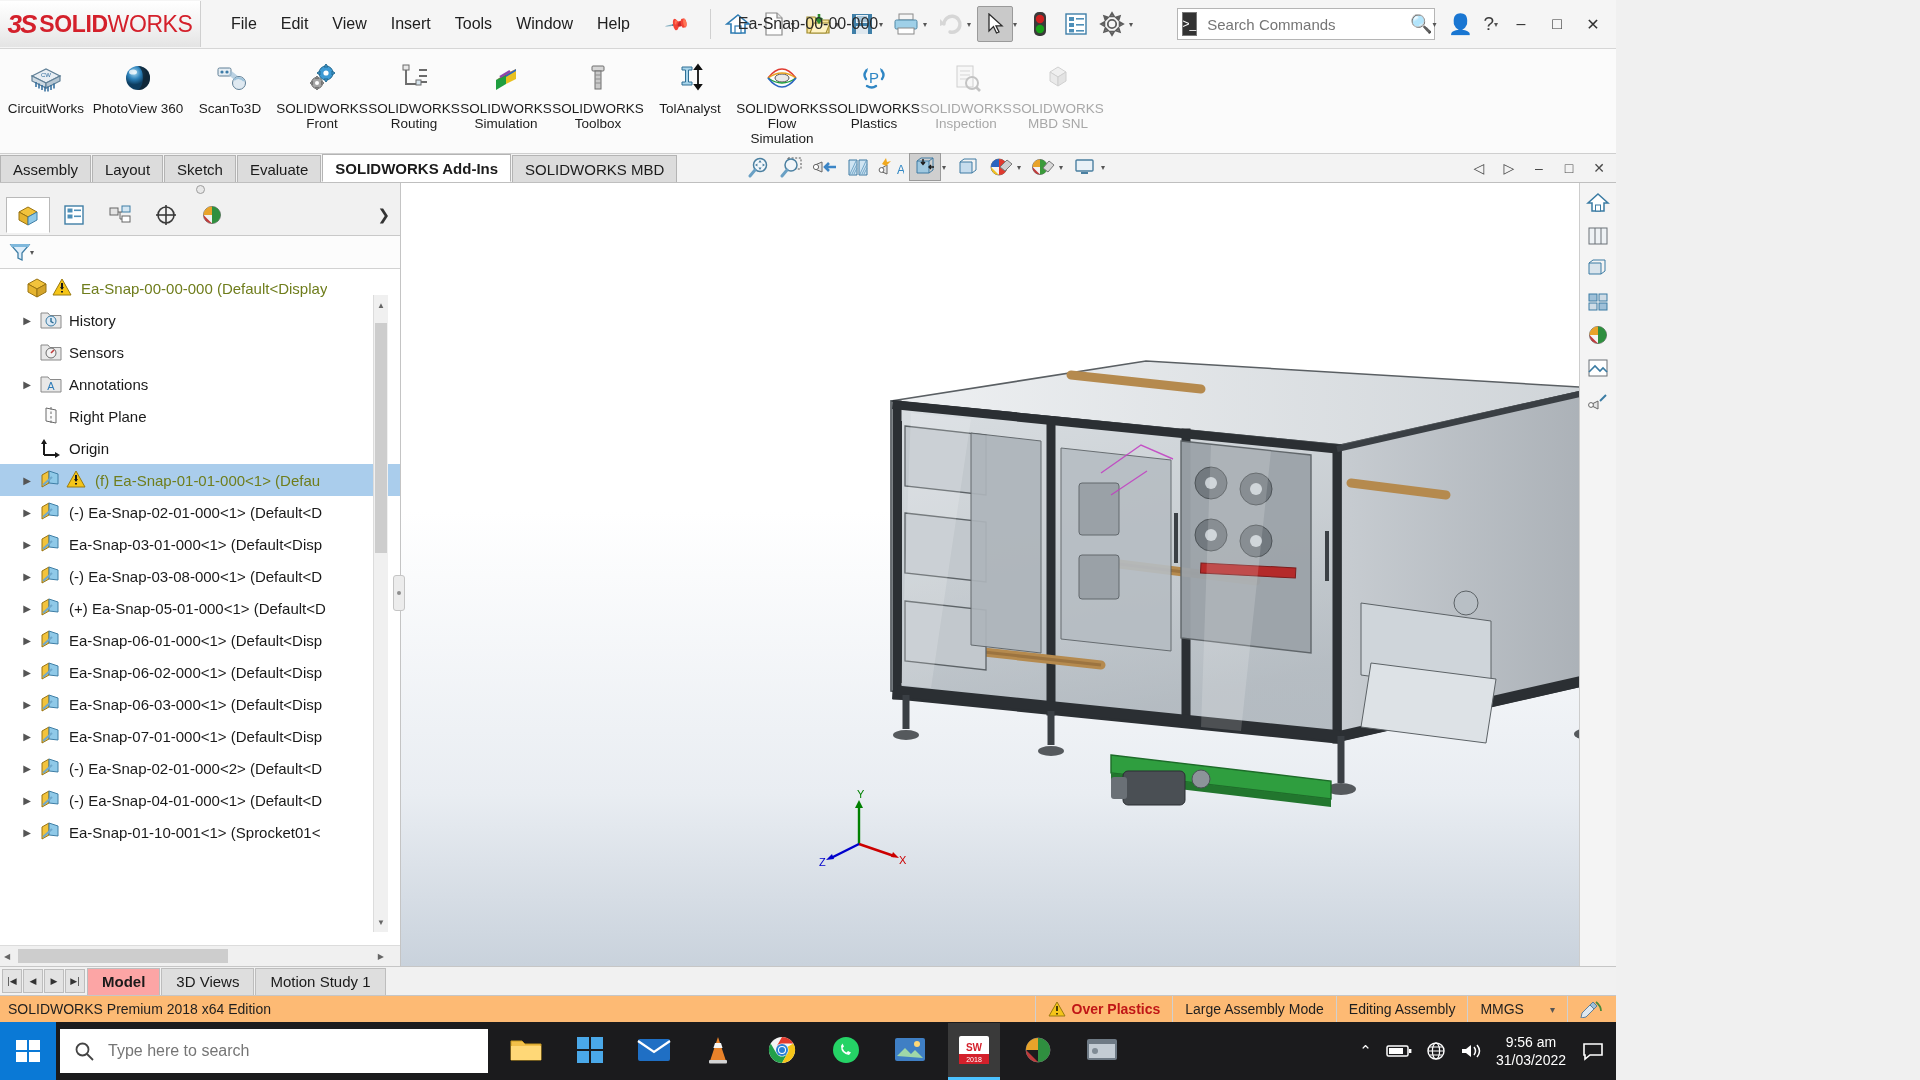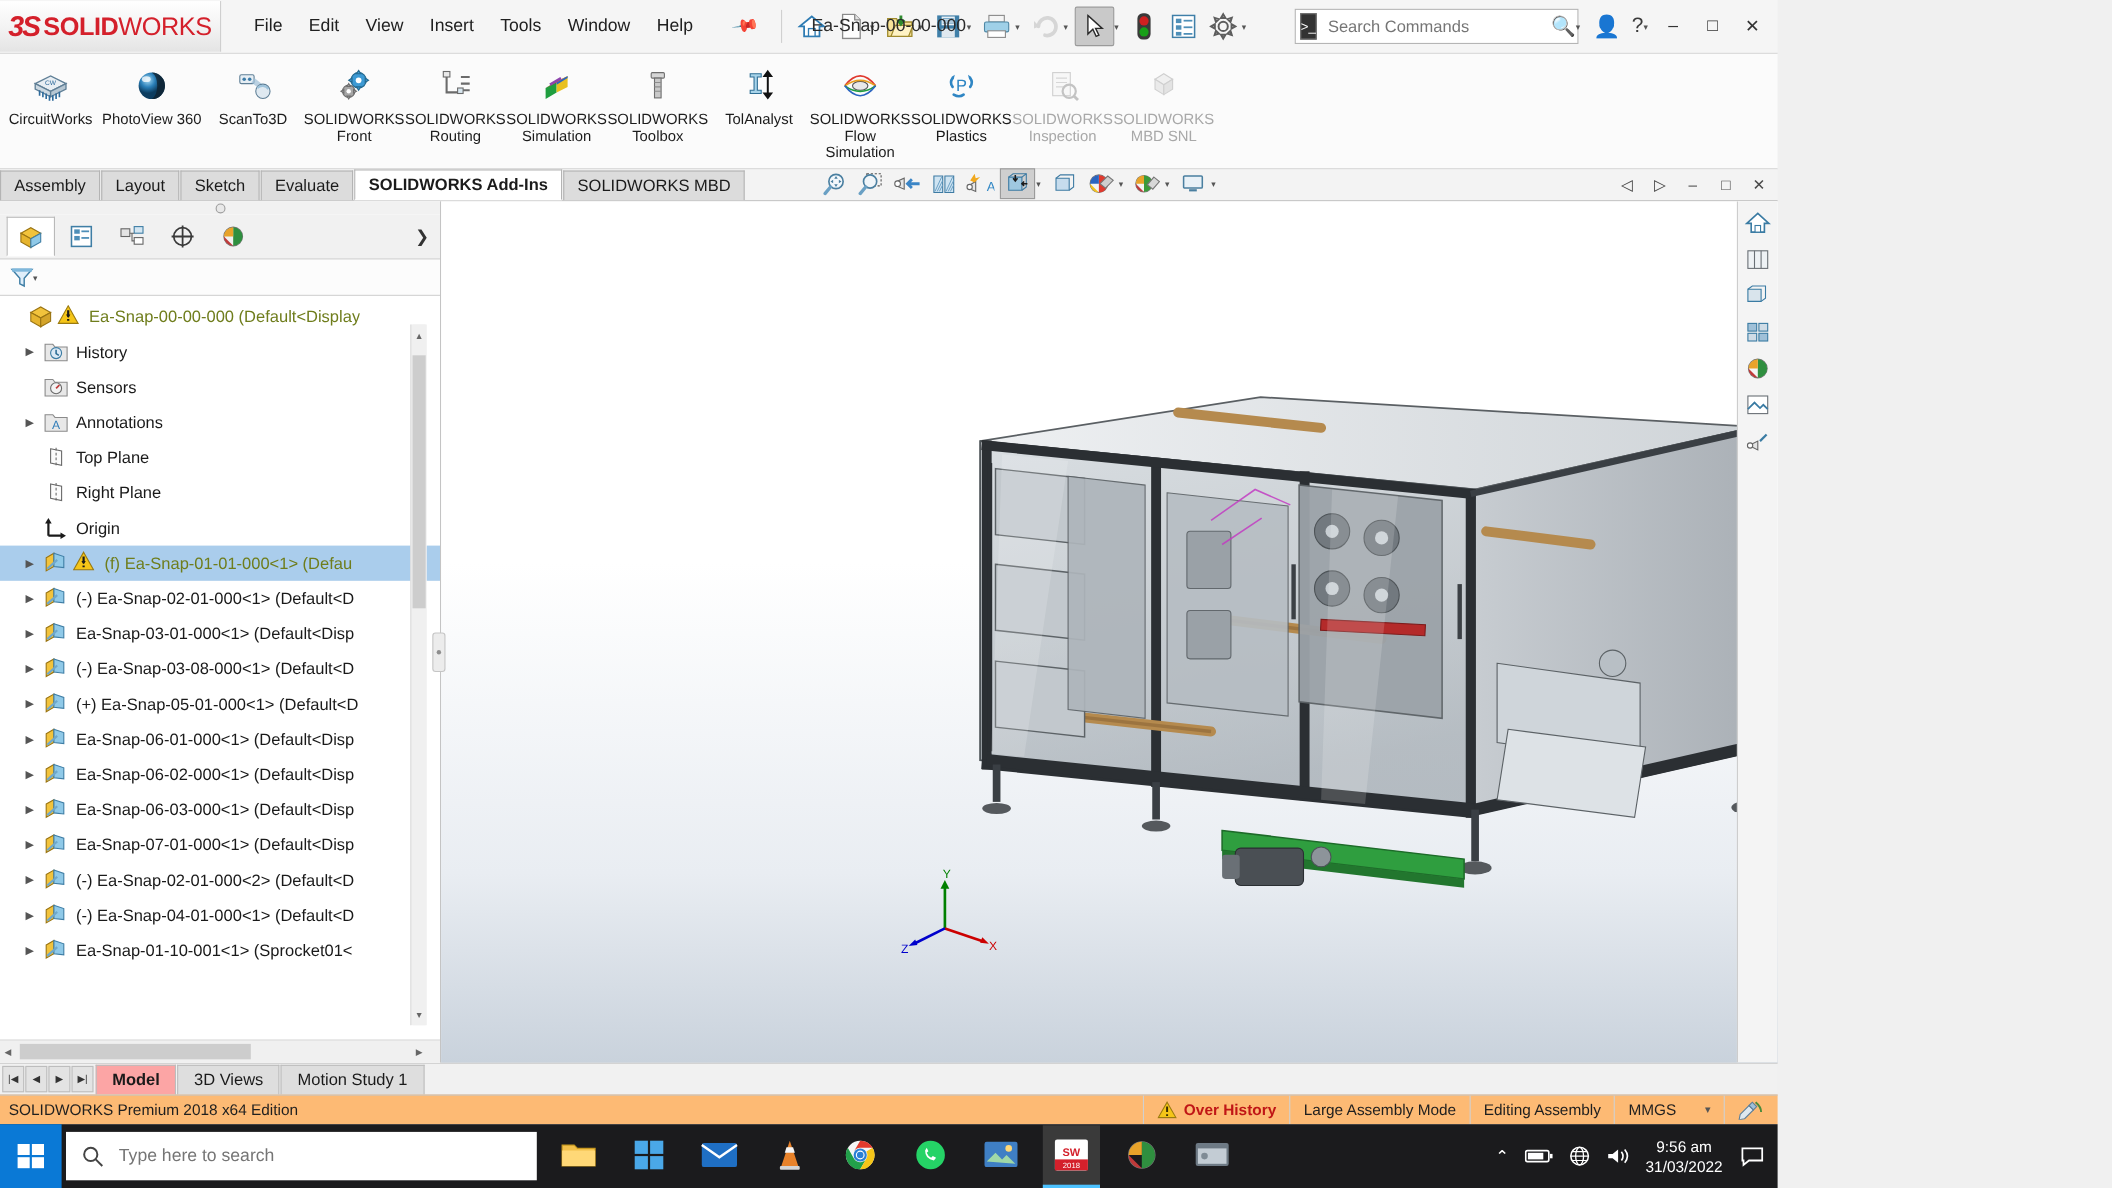--- a/index.html
+++ b/index.html
@@ -655,30 +655,20 @@
             <span class="tlabel">Annotations</span>
           </div>
           <div class="trow" style="padding-left: 16px;">
             <span class="tarrow"></span>
             <span class="ticon2">
               <svg width="20" height="22" viewBox="0 0 20 22">
                 <path d="M5 3 L15 5 L15 18 L5 16 Z" fill="#fbfbfb" stroke="#6a6a6a"></path>
                 <path d="M10 2 V20" stroke="#6a6a6a" stroke-dasharray="2.5 2"></path>
               </svg>
             </span>
-            <span class="tlabel">Top Plane</span>
-          </div>
-          <div class="trow" style="padding-left: 16px;">
-            <span class="tarrow"></span>
-            <span class="ticon2">
-              <svg width="20" height="22" viewBox="0 0 20 22">
-                <path d="M5 3 L15 5 L15 18 L5 16 Z" fill="#fbfbfb" stroke="#6a6a6a"></path>
-                <path d="M10 2 V20" stroke="#6a6a6a" stroke-dasharray="2.5 2"></path>
-              </svg>
-            </span>
             <span class="tlabel">Right Plane</span>
           </div>
           <div class="trow" style="padding-left: 16px;">
             <span class="tarrow"></span>
             <span class="ticon2">
               <svg width="22" height="22" viewBox="0 0 22 22">
                 <path d="M4 18 V5" stroke="#1a1a1a" stroke-width="2"></path>
                 <path d="M4 2 l3 5 h-6z" fill="#1a1a1a"></path>
                 <path d="M4 18 H17" stroke="#1a1a1a" stroke-width="2"></path>
                 <path d="M20 18 l-5 3 v-6z" fill="#1a1a1a"></path>
@@ -1050,21 +1040,21 @@
   </div>
 
   <div class="status">
     <span class="st-left">SOLIDWORKS Premium 2018 x64 Edition</span>
     <div class="st-right">
       <div class="st-cell">
         <svg width="18" height="16" viewBox="0 0 18 16" style="margin-right:6px">
           <path d="M9 1 L17 15 H1 Z" fill="#f5c518" stroke="#9a7a10"></path>
           <path d="M9 5 v5 M9 12 v1.5" stroke="#3a2e05" stroke-width="1.8"></path>
         </svg>
-        <span class="overdef">Over History</span>
+        <span class="overdef">Over Plastics</span>
       </div>
       <div class="st-cell">Large Assembly Mode</div>
       <div class="st-cell">Editing Assembly</div>
       <div class="st-cell">
         <span>MMGS</span>
         <span style="margin-left:26px;font-size:10px;color:#555;">▾</span>
       </div>
       <div class="st-cell">
         <svg width="24" height="18" viewBox="0 0 24 18">
             <path d="M2 13 l8-8 4 4 -8 8 -5 1z" fill="#dfe8ef" stroke="#5e7f99"></path>

